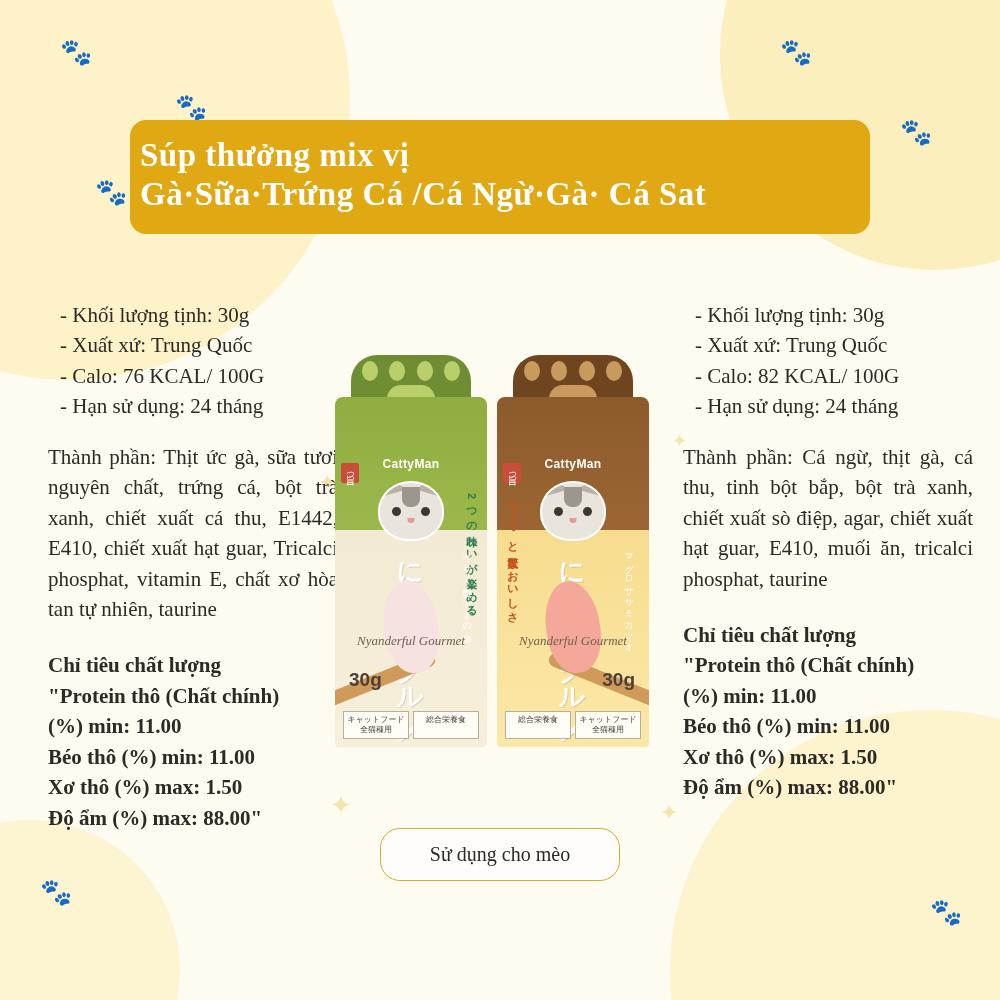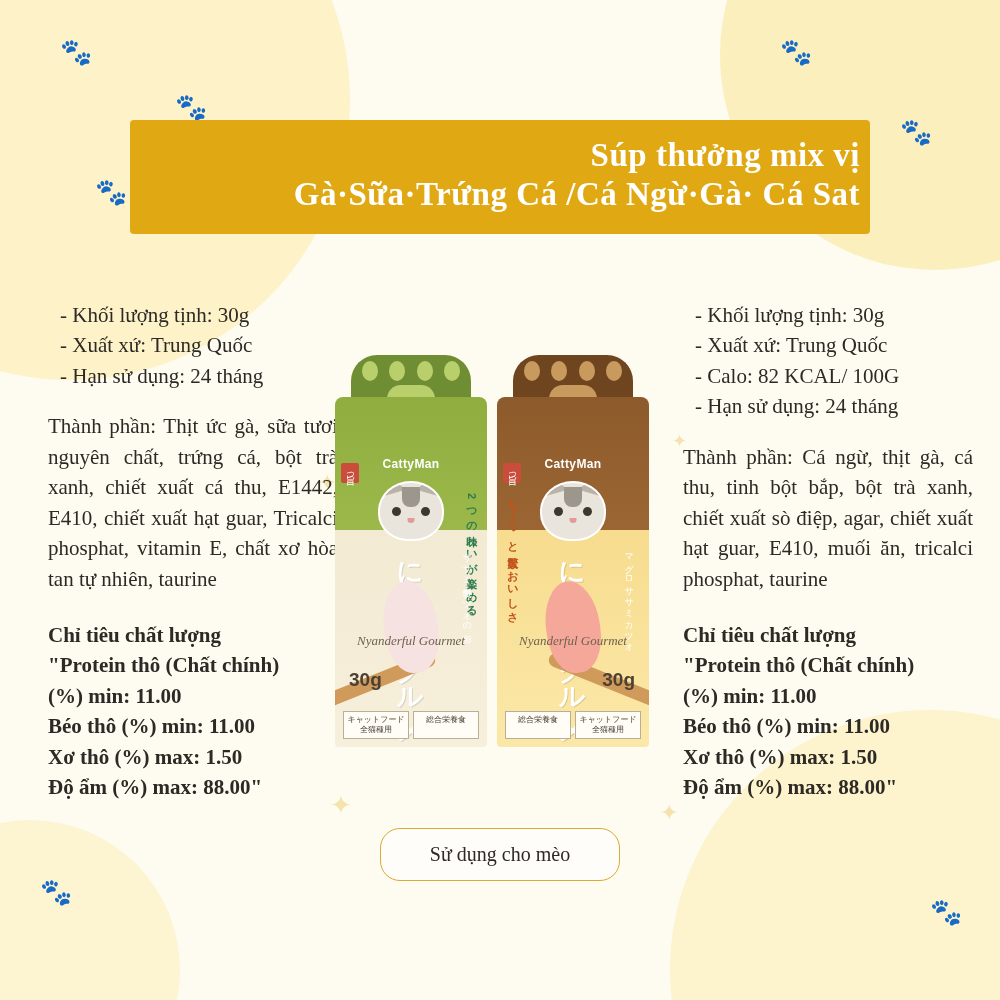--- a/index.html
+++ b/index.html
@@ -44,24 +44,24 @@
     user-select: none;
   }
 
   
   #title-banner {
     position: absolute;
     left: 130px;
     top: 120px;
     width: 740px;
     background: #e0a812;
-    border-radius: 4px;
+    border-radius: 16px;
     padding: 16px 10px 20px 10px;
     box-sizing: border-box;
-    text-align: right;
+    text-align: left;
     color: #ffffff;
   }
   #title-line-1 {
     font-size: 33px;
     font-weight: bold;
     letter-spacing: .5px;
     line-height: 1.18;
   }
   #title-line-2 {
     font-size: 33px;
@@ -370,20 +370,21 @@
 
 <div id="title-banner">
   <div id="title-line-1">Súp thưởng mix vị</div>
   <div id="title-line-2">Gà·Sữa·Trứng Cá /Cá Ngừ·Gà· Cá Sat</div>
 </div>
 
 <div class="col left">
   <div class="speclist">
     <div class="line">- Khối lượng tịnh: 30g</div>
     <div class="line">- Xuất xứ: Trung Quốc</div>
+    <div class="line">- Calo: 76 KCAL/ 100G</div>
     <div class="line">- Hạn sử dụng: 24 tháng</div>
   </div>
   <div class="block">Thành phần: Thịt ức gà, sữa tươi nguyên chất, trứng cá, bột trà xanh, chiết xuất cá thu, E1442, E410, chiết xuất hạt guar, Tricalci phosphat, vitamin E, chất xơ hòa tan tự nhiên, taurine</div>
   <div class="qual">
     <div class="line">Chỉ tiêu chất lượng</div>
     <div class="line">"Protein thô (Chất chính)</div>
     <div class="line">(%) min: 11.00</div>
     <div class="line">Béo thô (%) min:  11.00</div>
     <div class="line">Xơ thô (%) max: 1.50</div>
     <div class="line">Độ ẩm (%) max: 88.00"</div>

